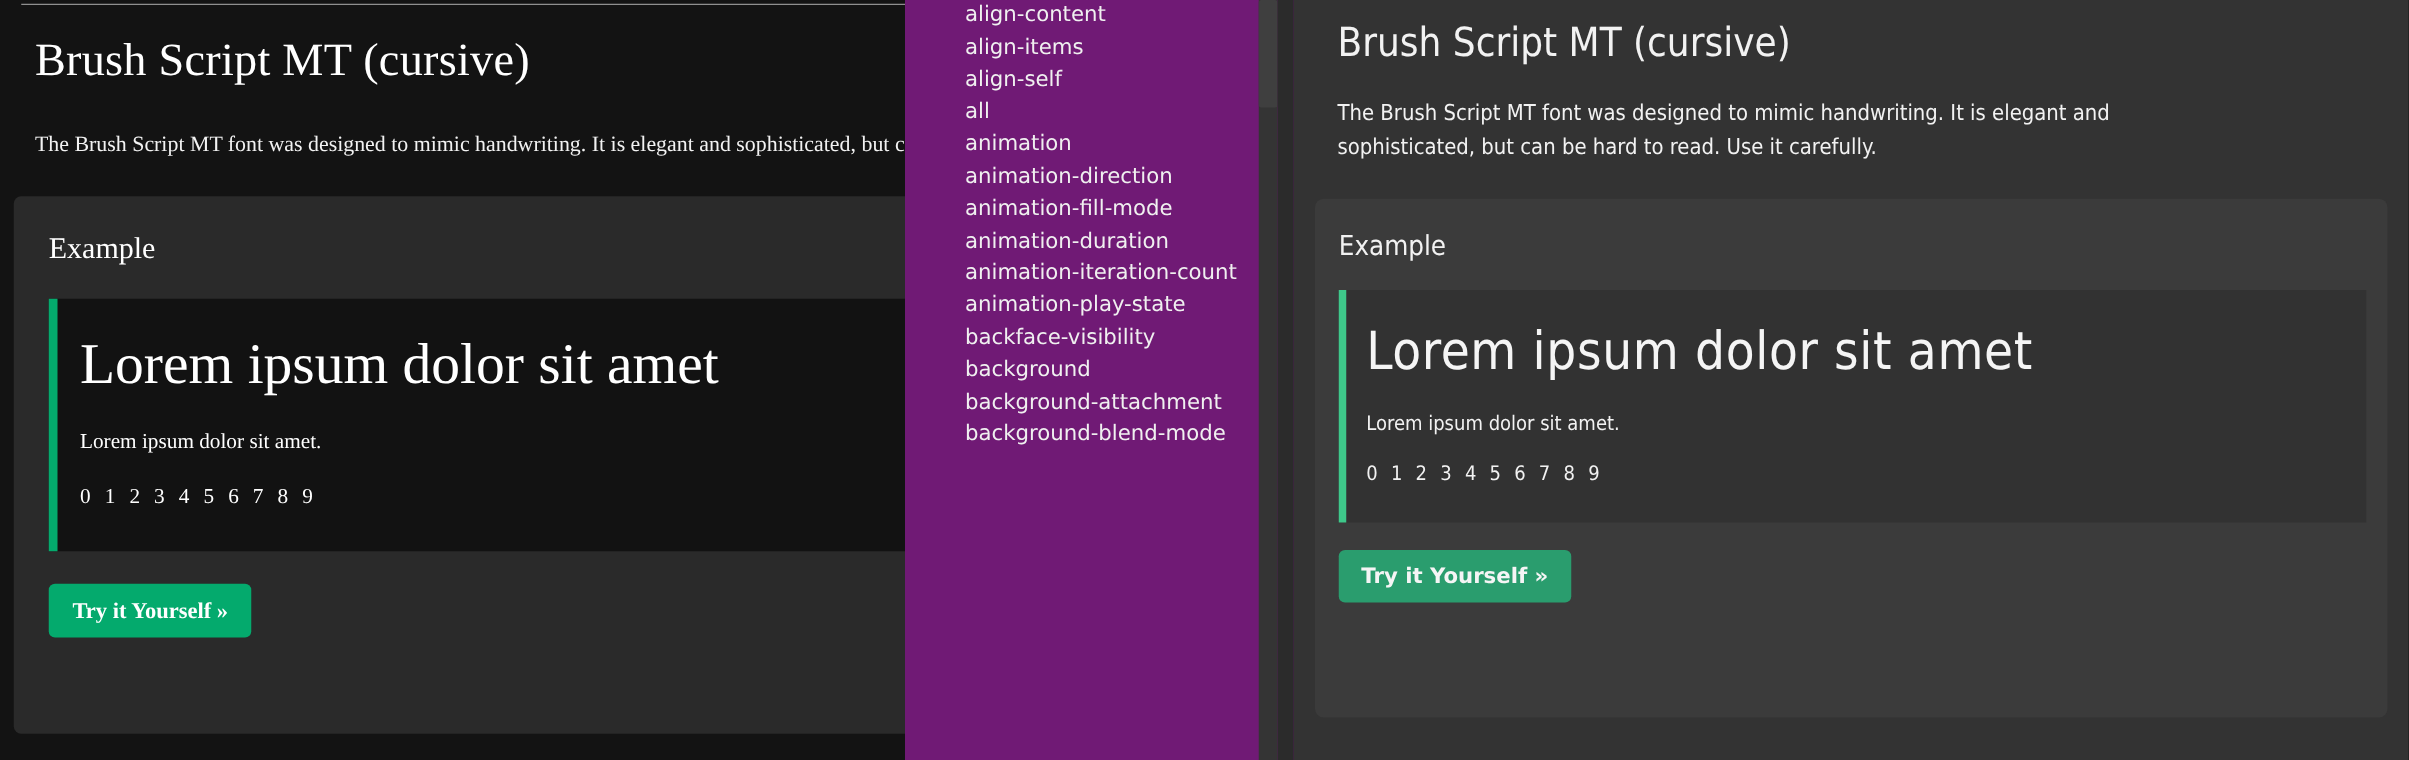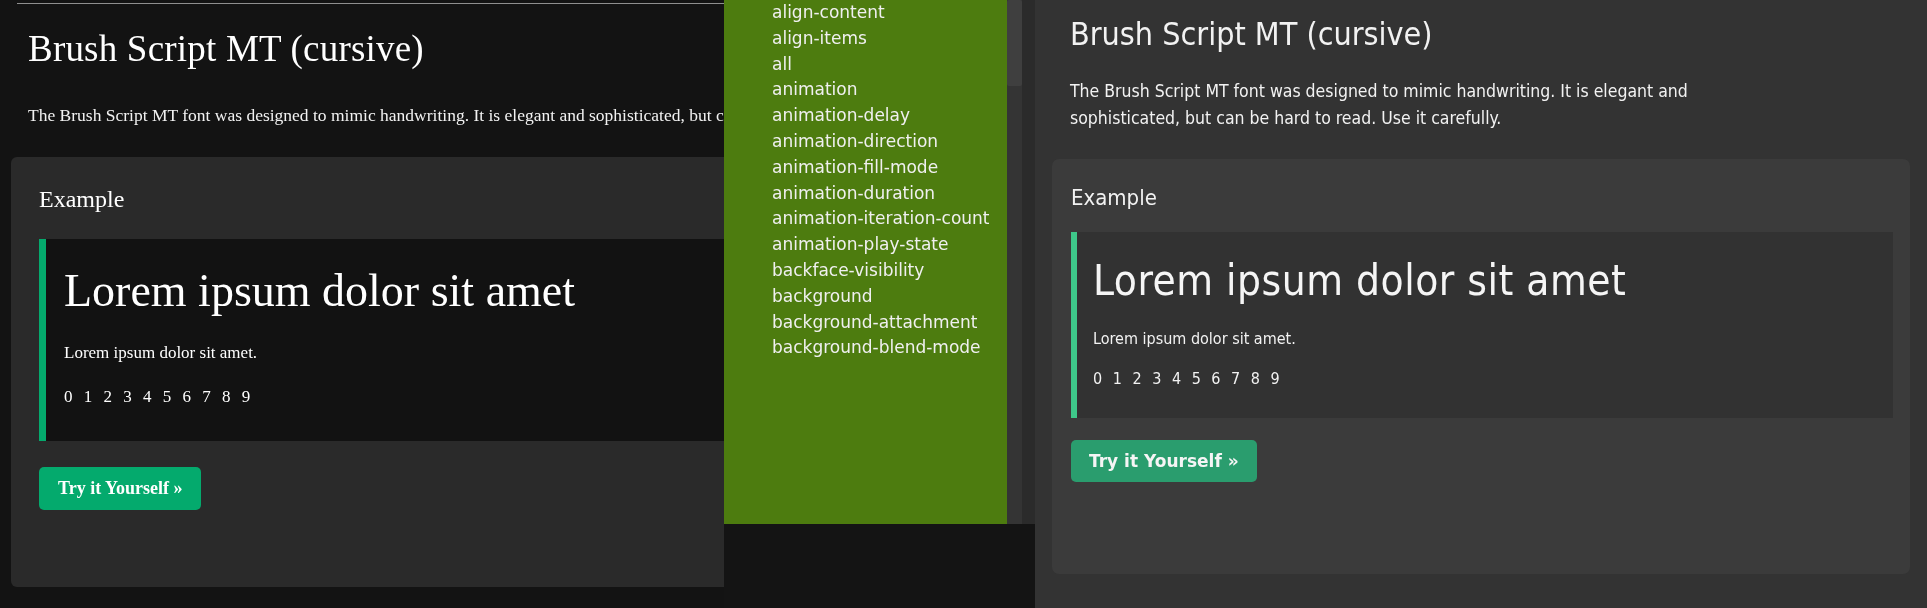--- a/index.html
+++ b/index.html
@@ -107,22 +107,22 @@
     border: none;
     border-radius: 5px;
     cursor: pointer;
     font-family: "Liberation Serif", "DejaVu Serif", serif;
   }
 
   
   .panel-mid {
     position: relative;
     width: 311px;
-    height: 524px;
-    background: #4d7c0f;
+    height: 608px;
+    background: #701a75;
     overflow: hidden;
     font-family: "DejaVu Sans", sans-serif;
   }
   .panel-mid .list {
     padding: 0;
     margin: 0;
     list-style: none;
   }
   .panel-mid .list li {
     font-size: 17px;
@@ -266,23 +266,23 @@
 
         <button class="try-btn">Try it Yourself »</button>
       </div>
     </div>
   </div>
 
   <div class="panel-mid">
     <ul class="list">
         <li>align-content</li>
         <li>align-items</li>
+        <li>align-self</li>
         <li>all</li>
         <li>animation</li>
-        <li>animation-delay</li>
         <li>animation-direction</li>
         <li>animation-fill-mode</li>
         <li>animation-duration</li>
         <li>animation-iteration-count</li>
         <li>animation-play-state</li>
         <li>backface-visibility</li>
         <li>background</li>
         <li>background-attachment</li>
         <li>background-blend-mode</li>
       </ul>

